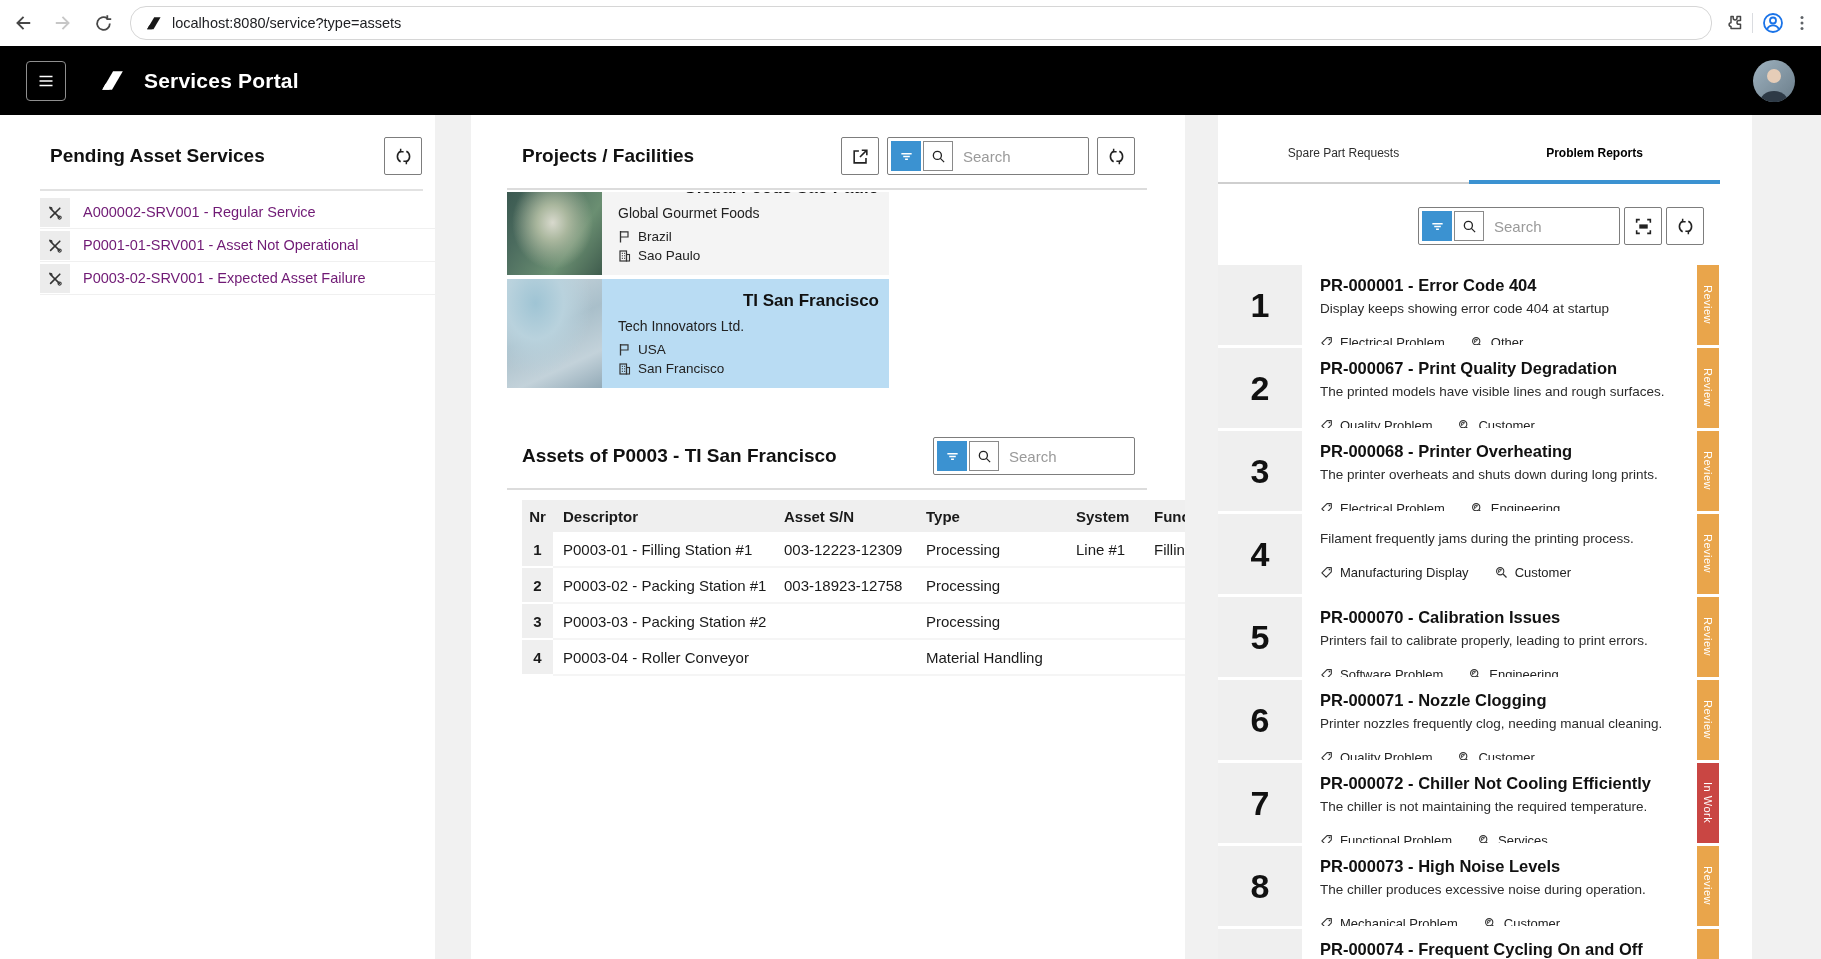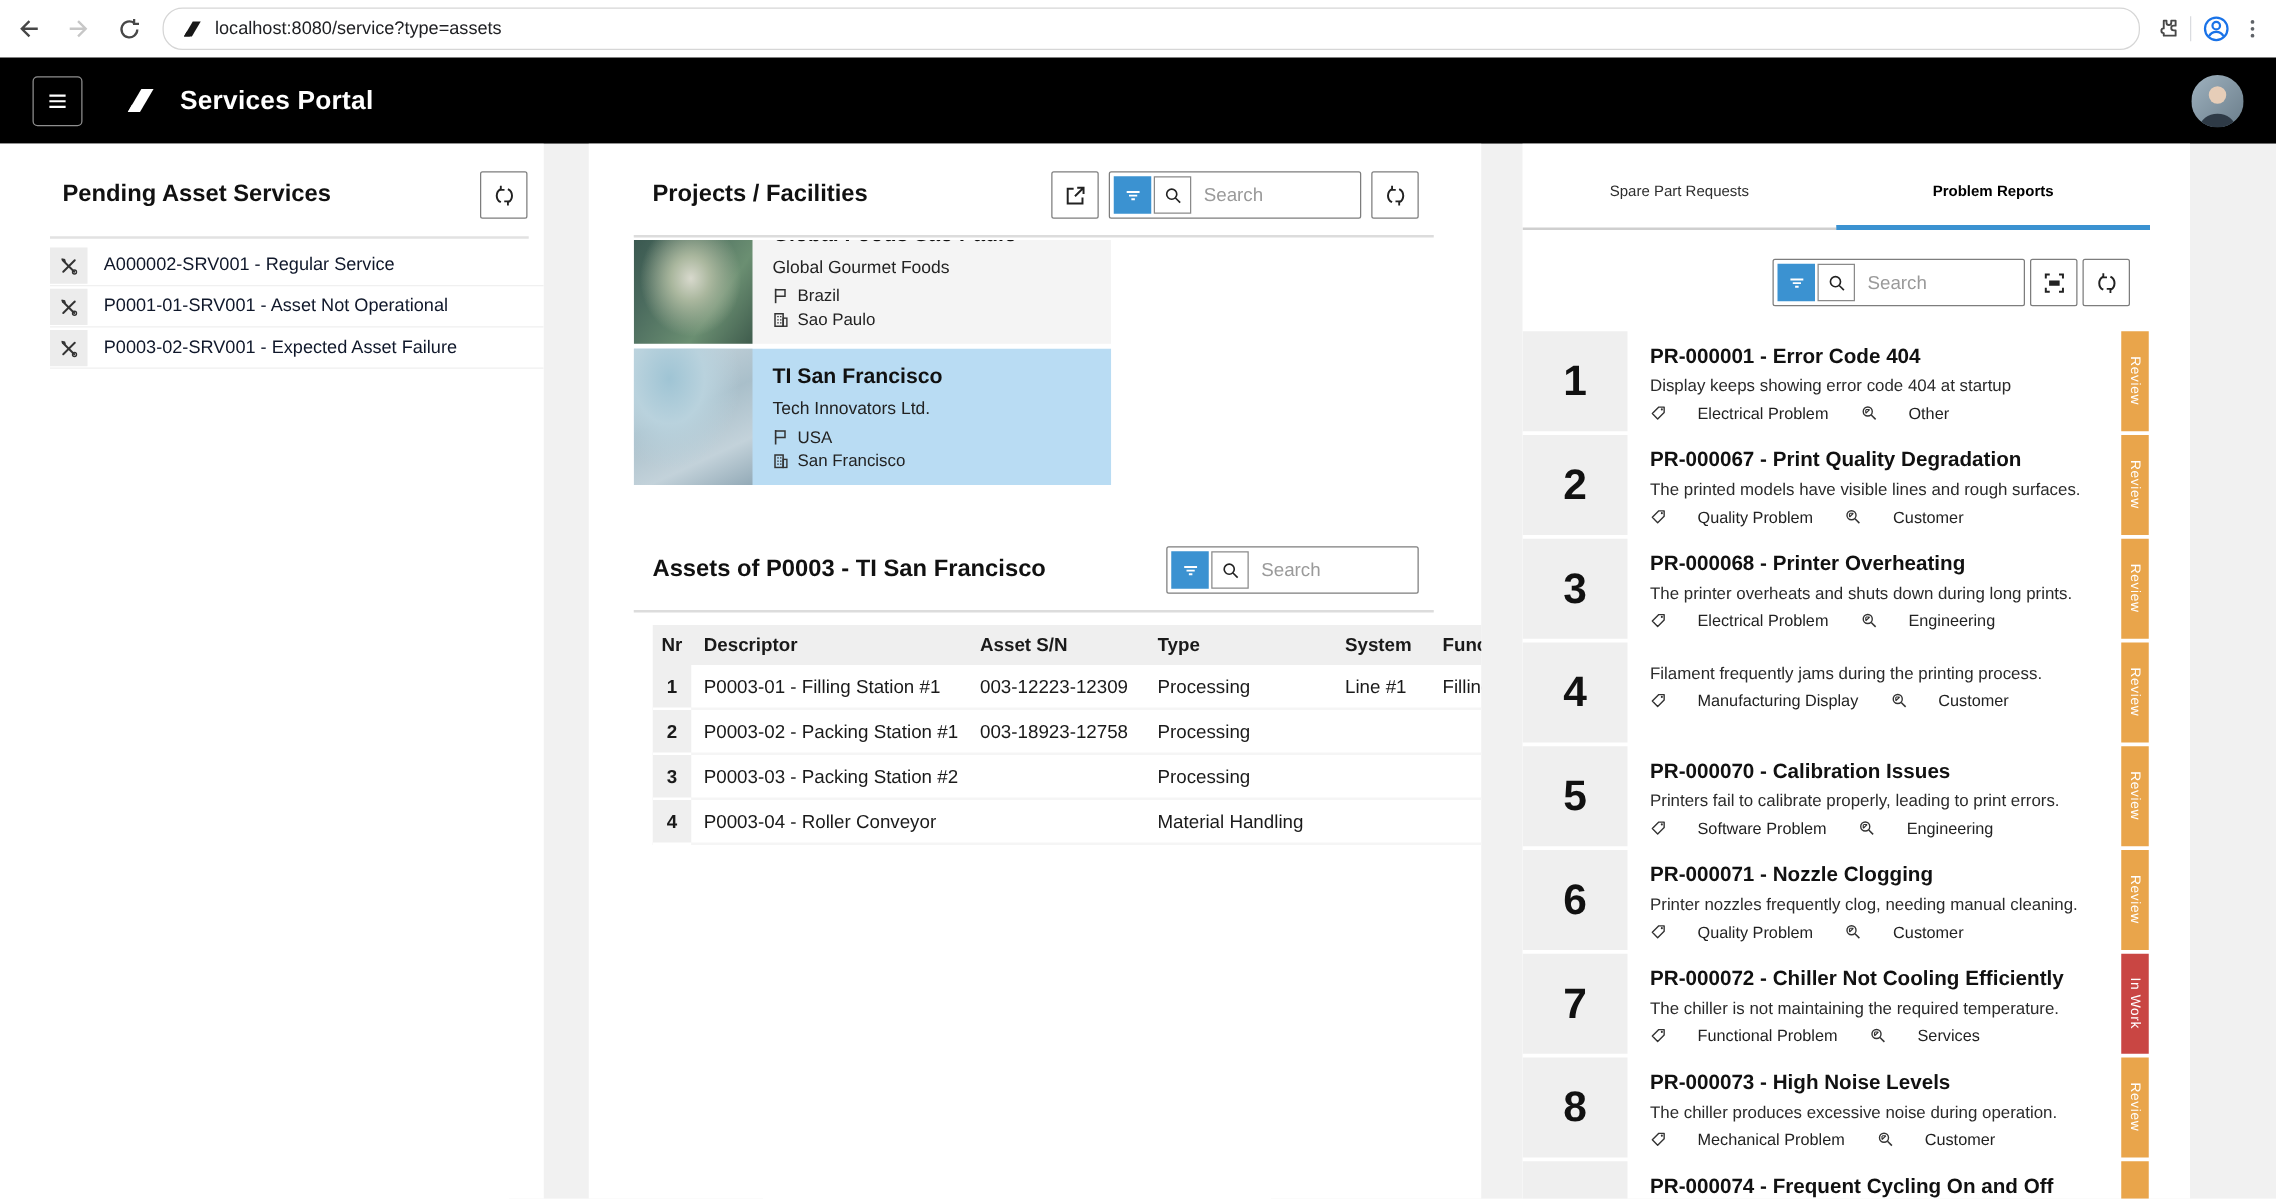--- a/index.html
+++ b/index.html
@@ -38,35 +38,35 @@
   .sb-mag{width:30px;height:30px;box-sizing:border-box;border:1px solid #8a8a8a;background:#fff;display:flex;align-items:center;justify-content:center;cursor:pointer;flex-shrink:0;}
   .searchbox input{border:none;outline:none;flex:1;min-width:0;font-size:15px;color:#222;padding-left:8px;font-family:"Liberation Sans",sans-serif;background:transparent;}
   .searchbox input::placeholder{color:#9a9a9a;}
   .divider{height:2px;background:#e2e2e2;}
 
   
   .lp-head{display:flex;align-items:center;justify-content:space-between;padding:0 13px 0 50px;height:38px;}
   .lp-divider{margin:14px 12px 7px 40px;}
   .svc-row{display:flex;height:30px;margin:0 0 2px 40px;width:395px;border-bottom:1px solid #f0f0f0;cursor:pointer;}
   .svc-icon{width:30px;height:29px;background:#ececec;display:flex;align-items:center;justify-content:center;flex-shrink:0;}
-  .svc-label{font-size:14.5px;color:#0f172a;line-height:29px;padding-left:13px;white-space:nowrap;}
+  .svc-label{font-size:14.5px;color:#701a75;line-height:29px;padding-left:13px;white-space:nowrap;}
 
   
   .section-head{display:flex;align-items:center;justify-content:space-between;margin:0 50px 0 51px;height:38px;}
   .controls{display:flex;align-items:center;gap:8px;}
   .mid-divider{margin:13px 38px 0 36px;background:#dcdcdc;}
   .cards-viewport{height:201px;overflow:hidden;margin:2px 0 0 36px;width:382px;}
   .cards-scroll{margin-top:-26px;}
   .card{display:flex;width:382px;margin-bottom:4px;background:#f4f4f4;cursor:pointer;}
   .card.selected{background:#B9DCF3;}
   .card-img{width:95px;flex-shrink:0;}
   .img-forest{background:radial-gradient(ellipse at 48% 52%, #d8d9cd 0%, #aab79e 22%, rgba(120,150,120,0) 58%),linear-gradient(125deg,#33504a 0%,#4b6b5e 35%,#6b8f72 70%,#3f5c4d 100%);}
   .img-city{background:radial-gradient(ellipse at 30% 22%, #9fc4d4 0%, #b9d2dd 30%, rgba(185,210,220,0) 60%),linear-gradient(155deg,#cdd9e0 0%,#a9bfca 45%,#c3d2da 75%,#93aab7 100%);}
   .card-body{flex:1;padding:12px 10px 10px 16px;}
-  .card-title{font-size:17px;font-weight:bold;color:#111;margin-bottom:7px;}
+  .card-title{font-size:17px;font-weight:bold;color:#111;margin-bottom:7px;text-align:right;}
   .card-company{font-size:14px;color:#222;margin-bottom:6px;}
   .card-meta{display:flex;align-items:center;gap:7px;font-size:13.5px;color:#222;line-height:19px;}
   .assets-head{margin:44px 50px 0 51px;display:flex;align-items:center;justify-content:space-between;height:38px;}
   .assets-divider{margin:13px 38px 0 36px;background:#dcdcdc;}
   .atable{margin:10px 0 0 51px;width:694px;overflow:hidden;}
   .arow{display:flex;align-items:stretch;}
   .ahead{background:#efefef;height:32px;}
   .ahead .acell{font-weight:bold;}
   .adata{height:34px;border-bottom:2px solid #f5f5f5;}
   .acell{font-size:15px;display:flex;align-items:center;box-sizing:border-box;white-space:nowrap;overflow:hidden;flex-shrink:0;}
@@ -85,21 +85,21 @@
   .tab.active{font-weight:bold;color:#000;}
   .tab.active::after{height:4px;background:#3B92D1;}
   .rp-search-row{display:flex;justify-content:flex-end;align-items:center;gap:4px;margin:23px 48px 0 0;}
   .report-list{margin-top:20px;}
   .report{display:flex;height:80px;margin-bottom:3px;cursor:pointer;}
   .rep-nr{width:84px;flex-shrink:0;background:#efefef;display:flex;align-items:center;justify-content:center;font-size:34px;font-weight:bold;color:#111;}
   .rep-body{width:395px;box-sizing:border-box;padding:11px 0 0 18px;flex-shrink:0;overflow:hidden;}
   .rep-title{font-size:16.5px;font-weight:bold;color:#111;white-space:nowrap;}
   .rep-desc{font-size:13.5px;color:#2b2b2b;margin-top:6px;white-space:nowrap;}
   .rep-meta{display:flex;align-items:center;gap:26px;margin-top:7px;font-size:13px;color:#222;}
-  .meta-entry{display:flex;align-items:center;gap:25px;}
+  .meta-entry{display:flex;align-items:center;gap:7px;margin-top:12px;}
   .rep-ribbon{width:22px;flex-shrink:0;display:flex;align-items:center;justify-content:center;writing-mode:vertical-rl;color:#fff;font-size:11px;letter-spacing:.5px;}
 </style>
 </head>
 <body>
 
 <div class="chrome">
   <span class="nav-ic">
     <svg width="20" height="20" viewBox="0 0 18 18">
         <path d="M9.5 3.5 L4 9 L9.5 14.5 M4 9 H15.5" stroke="#474747" stroke-width="1.7" fill="none"></path>
       </svg>

